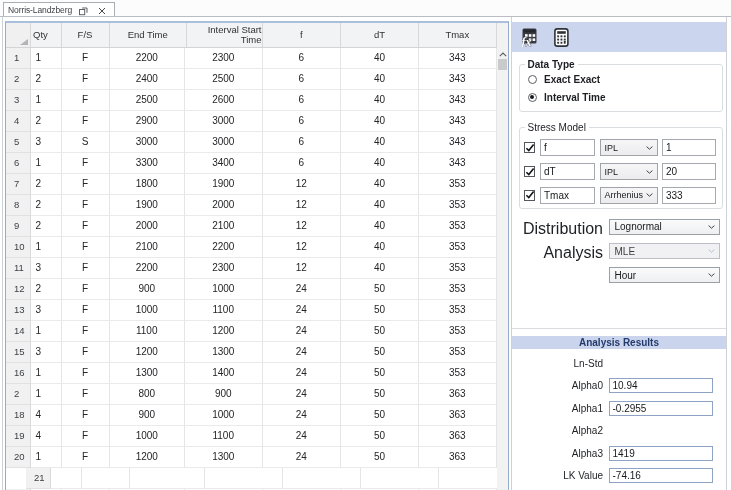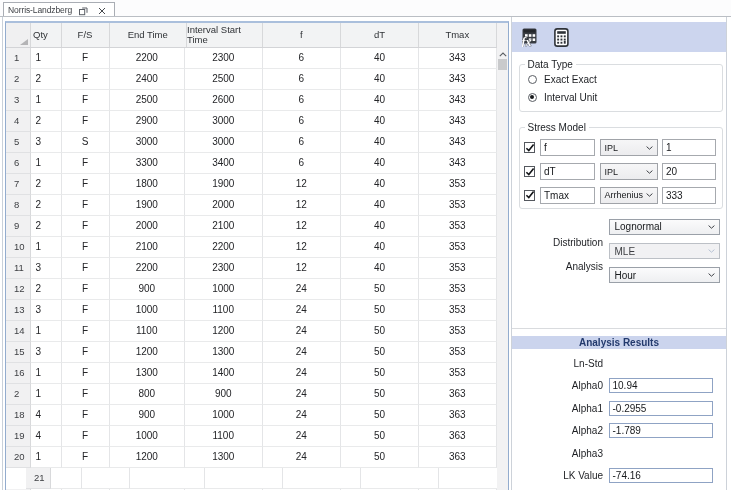--- a/index.html
+++ b/index.html
@@ -31,21 +31,21 @@
   .doc-left-line { position:absolute; left:2px; top:17px; width:1px; height:473px; background:#c9d1da; }
   .grid {
     position:absolute; left:5px; top:20.5px; width:504px; height:469.5px;
     border-left:1px solid #93acce; border-right:1px solid #93acce;
     border-top:2px solid #aabfdc;
     background:#404040; overflow:hidden;
   }
   .grid-header { display:flex; height:25px; background:#f2f3f4; border-bottom:1px solid #d3d4d7; }
   .ghc {
     flex:none; display:flex; align-items:center; justify-content:center;
-    font-size:9.5px; line-height:9.5px; color:#2f3236; text-align:left;
+    font-size:9.5px; line-height:9.5px; color:#2f3236; text-align:right;
     border-right:1px solid #d7d8da; position:relative;
   }
   .ghc.left { justify-content:flex-start; padding-left:2px; text-align:left; }
   .corner-tri {
     position:absolute; right:2px; bottom:2px; width:0; height:0;
     border-left:8px solid transparent; border-bottom:6.5px solid #b4b4b6;
   }
   .grow { display:flex; height:21px; background:#ffffff; }
   .gc {
     flex:none; display:flex; align-items:center; justify-content:center;
@@ -85,21 +85,21 @@
   .tool-btn.calc { left:39px; }
 
   .groupbox {
     position:absolute; left:6.5px; width:204.5px;
     border:1px solid #dadde0; border-radius:3px; background:#ffffff;
   }
   .groupbox .gb-label {
     position:absolute; left:5px; top:-6px; background:#ffffff;
     padding:0 3px; font-size:10px; color:#1b1e22; line-height:11px; white-space:nowrap;
   }
-  .gb-datatype { top:46.5px; height:48px; }
+  .gb-datatype { top:46.5px; height:48px;font-weight:bold; }
   .gb-stress   { top:110px;  height:81.5px; }
 
   .radio-row { position:absolute; left:8px; height:12px; display:flex; align-items:center; }
   .radio-dot {
     width:9px; height:9px; border-radius:50%;
     border:1px solid #5a5e64; background:#ffffff; position:relative; flex:none;
   }
   .radio-dot.sel::after {
     content:""; position:absolute; left:1.5px; top:1.5px; width:4px; height:4px;
     border-radius:50%; background:#17191c;
@@ -123,22 +123,22 @@
     position:absolute; border:1px solid #a0a3a8;
     background:linear-gradient(#f6f6f7,#ececee);
     font-size:10px; color:#17191c; display:flex; align-items:center;
     padding-left:5px; white-space:nowrap; overflow:hidden;
   }
   .stress-model { left:80px; top:0; width:58px; height:17px; font-size:9px; padding-left:4px; }
   .dd .chev { position:absolute; right:4px; top:50%; margin-top:-2px; }
 
   .setting-row { position:absolute; left:0; width:214px; height:16px; }
   .setting-label {
-    position:absolute; left:0; top:16px; width:91px; height:16px;
-    font-size:10px; color:#1d1f23; text-align:right; line-height:16px; white-space:nowrap;
+    position:absolute; left:0; top:2px; width:91px; height:16px;
+    font-size:16px; color:#1d1f23; text-align:right; line-height:16px; white-space:nowrap;
   }
   .setting-dd { left:96.5px; top:0; width:111.5px; height:16px;
     background:linear-gradient(#fbfbfc,#eeeff1); border-color:#9aa0a8; }
   .setting-dd.disabled { background:#f1f1f3; border-color:#bcc0c6; color:#3c3e42; }
 
   .divider { position:absolute; left:0; top:311px; width:214px; height:1px; background:#d9dbde; }
   .results-header {
     position:absolute; left:0; top:319px; width:214px; height:13px;
     background:var(--accent-results,#cbd4ed);
     font-size:10px; font-weight:bold; color:var(--results-text,#233a6d);
@@ -472,21 +472,21 @@
 
     <div class="groupbox gb-datatype">
       <span class="gb-label">Data Type</span>
       <div id="dataTypeRows">
           <div class="radio-row" style="top: 8.8px;">
             <span class="radio-dot"></span>
             <span class="radio-label">Exact Exact</span>
           </div>
           <div class="radio-row" style="top: 26.8px;">
             <span class="radio-dot sel"></span>
-            <span class="radio-label">Interval Unit</span>
+            <span class="radio-label">Interval Time</span>
           </div>
         </div>
     </div>
 
     <div class="groupbox gb-stress">
       <span class="gb-label">Stress Model</span>
       <div id="stressRows">
           <div class="stress-row" style="top: 11px;">
             <span class="cb">
               <svg width="10" height="10" viewBox="0 0 10 10">
@@ -573,24 +573,24 @@
         <div class="result-row" style="top: 361.4px;">
           <span class="result-label">Alpha0</span>
           <span class="result-box">10.94</span>
         </div>
         <div class="result-row" style="top: 383.8px;">
           <span class="result-label">Alpha1</span>
           <span class="result-box">-0.2955</span>
         </div>
         <div class="result-row" style="top: 406.2px;">
           <span class="result-label">Alpha2</span>
-          <span class="result-box">-1.789</span>
         </div>
         <div class="result-row" style="top: 428.6px;">
           <span class="result-label">Alpha3</span>
+          <span class="result-box">1419</span>
         </div>
         <div class="result-row" style="top: 451px;">
           <span class="result-label">LK Value</span>
           <span class="result-box">-74.16</span>
         </div>
       </div>
   </div>
 
 </div>
 

